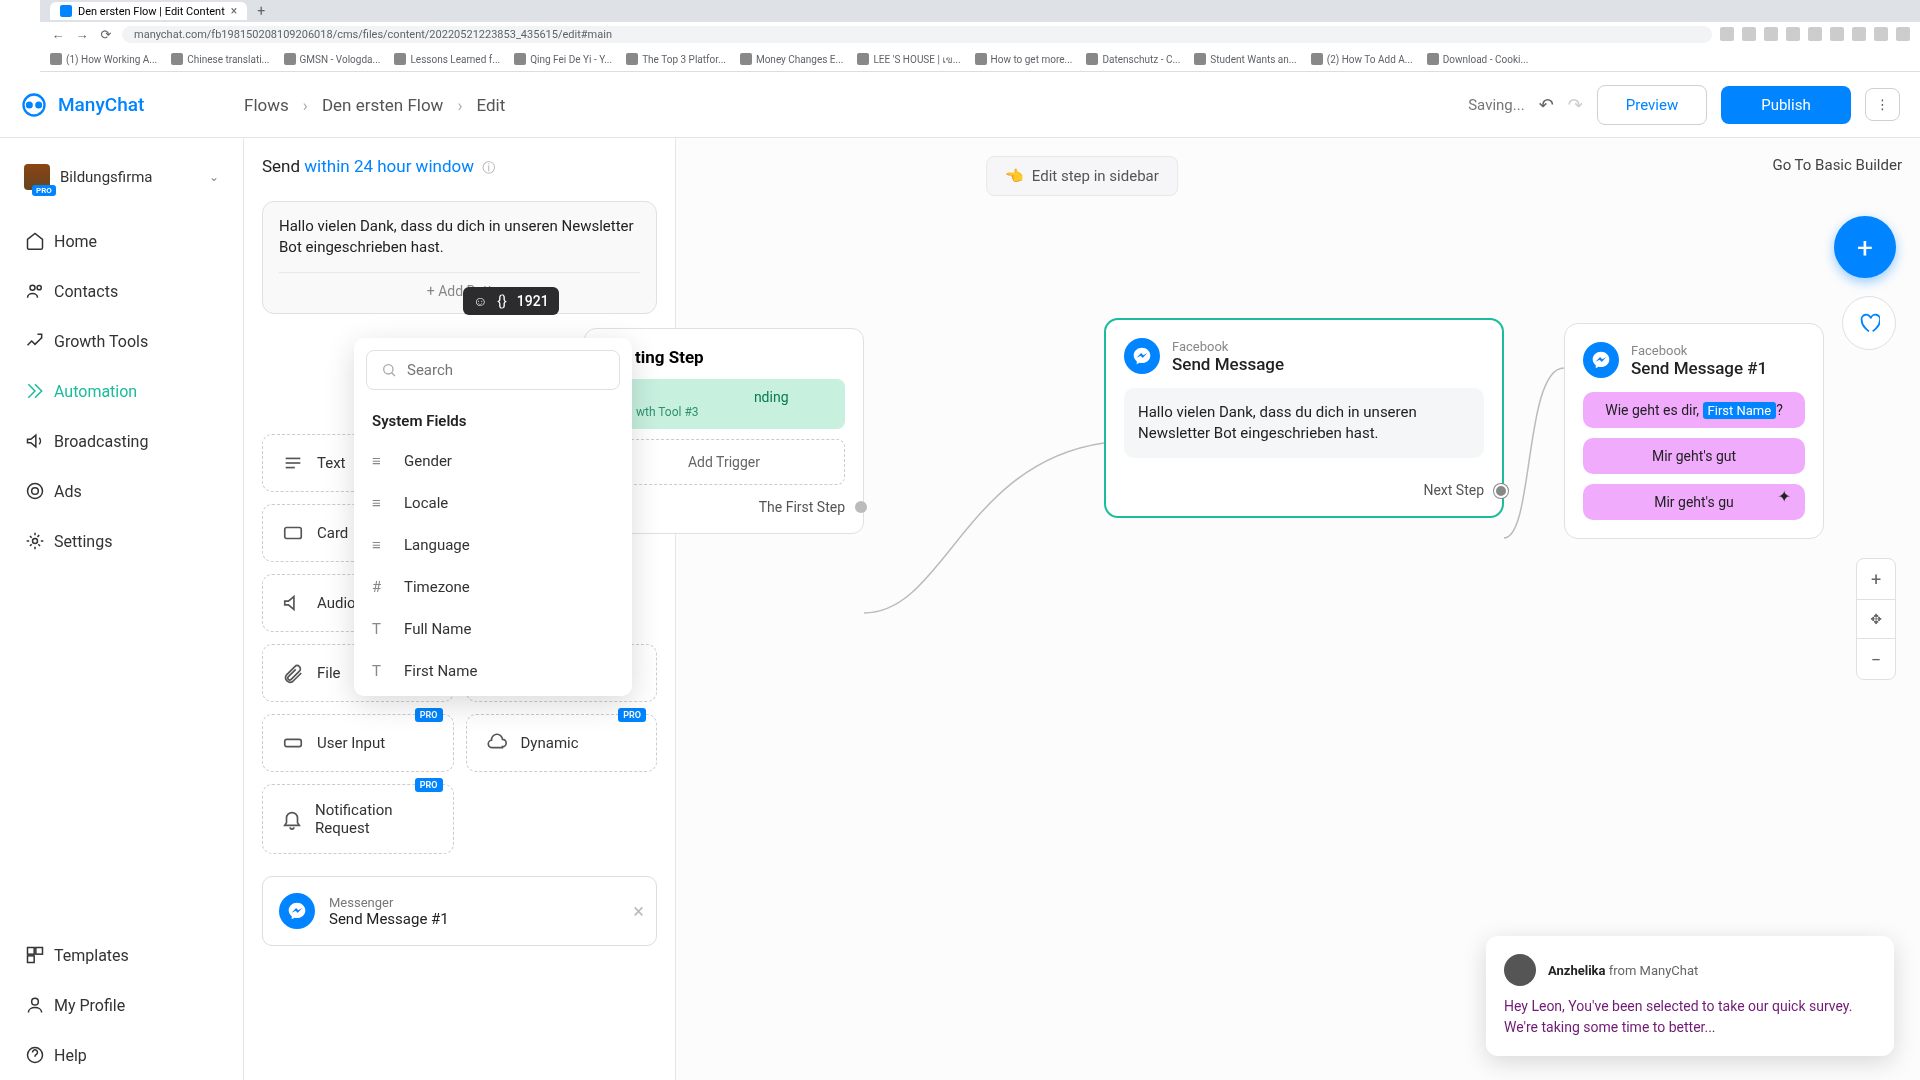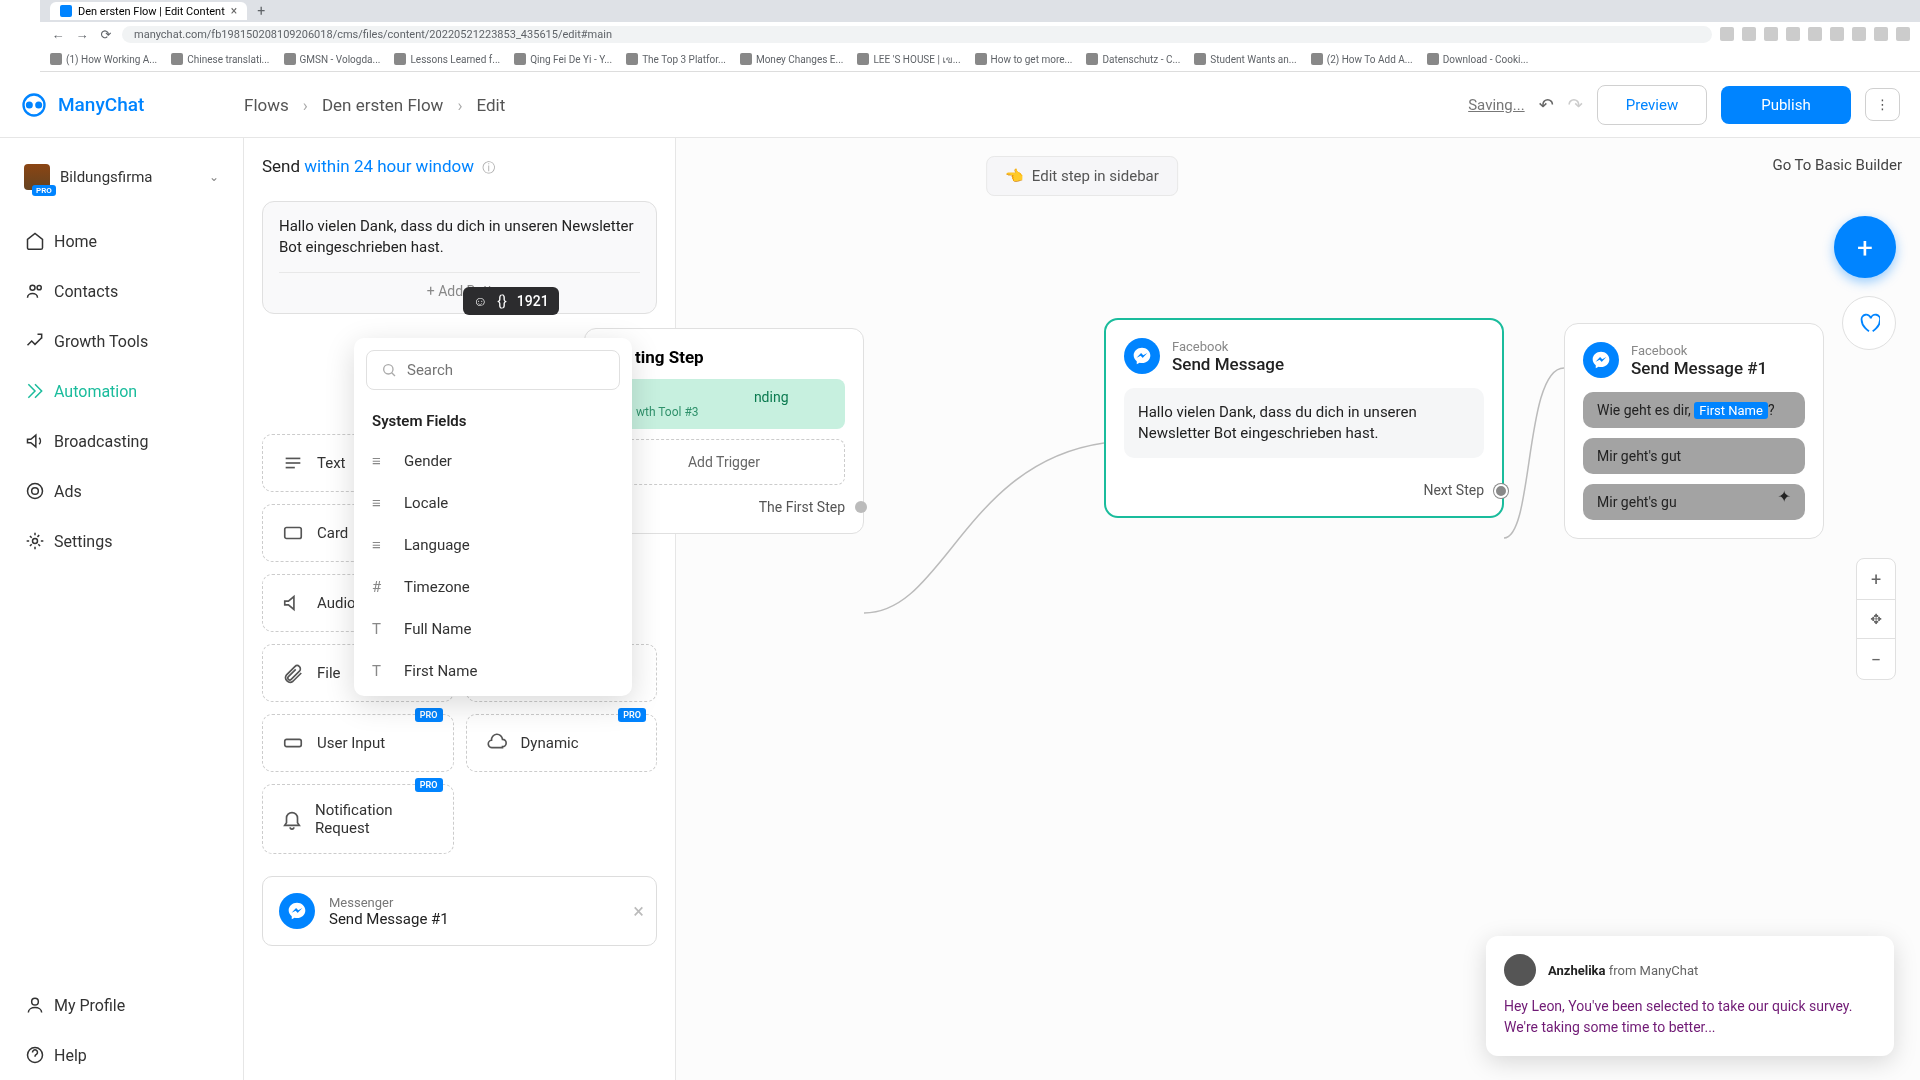--- a/index.html
+++ b/index.html
@@ -21,21 +21,21 @@
 .bookmark .bfav { width: 12px; height: 12px; background: #888; border-radius: 2px; }
 
 
 .app-header { height: 66px; border-bottom: 1px solid #e6e6e6; display: flex; align-items: center; padding: 0 20px; position: relative; }
 .logo-area { width: 224px; display: flex; align-items: center; gap: 10px; }
 .logo-icon { width: 28px; height: 28px; color: #0084ff; }
 .logo-text { font-size: 19px; color: #0084ff; font-weight: 500; }
 .breadcrumbs { display: flex; align-items: center; gap: 14px; font-size: 17px; color: #555; }
 .breadcrumbs .sep { color: #aaa; }
 .header-right { position: absolute; right: 20px; display: flex; align-items: center; gap: 14px; }
-.saving { color: #777; font-size: 15px; text-decoration: underline; }
+.saving { color: #777; font-size: 15px; }
 .undo-btn { color: #666; font-size: 18px; }
 .redo-btn { color: #ccc; font-size: 18px; }
 .btn-preview { padding: 10px 28px; border: 1px solid #d0d0d0; border-radius: 8px; color: #0084ff; font-size: 15px; background: #fff; }
 .btn-publish { padding: 10px 40px; border: none; border-radius: 8px; background: #0084ff; color: #fff; font-size: 15px; }
 .btn-menu { padding: 8px 10px; border: 1px solid #d0d0d0; border-radius: 8px; background: #fff; color: #555; }
 
 
 .sidebar { position: absolute; left: 0; top: 138px; bottom: 0; width: 244px; border-right: 1px solid #e6e6e6; background: #fff; padding-top: 10px; }
 .account-sel { margin: 10px 18px 20px; display: flex; align-items: center; gap: 10px; padding: 6px; }
 .account-img { width: 26px; height: 26px; background: linear-gradient(#8b4513, #654321); border-radius: 4px; position: relative; }
@@ -101,21 +101,21 @@
 .node-send { position: absolute; left: 860px; top: 180px; width: 400px; background: #fff; border: 2px solid #1abc9c; border-radius: 14px; padding: 18px; }
 .node-send-header { display: flex; align-items: center; gap: 12px; margin-bottom: 14px; }
 .fb-icon { width: 36px; height: 36px; border-radius: 50%; background: #0084ff; color: #fff; display: flex; align-items: center; justify-content: center; }
 .nsh-text .sub { font-size: 13px; color: #888; }
 .nsh-text .main { font-size: 17px; color: #222; font-weight: 500; }
 .node-msg { background: #f5f6f7; border-radius: 10px; padding: 14px; font-size: 15px; color: #222; line-height: 1.4; }
 .node-next { text-align: right; margin-top: 24px; font-size: 14px; color: #555; position: relative; }
 .node-next .port { width: 14px; height: 14px; background: #888; border: 2px solid #fff; box-shadow: 0 0 0 1px #888; border-radius: 50%; position: absolute; right: -24px; top: 2px; }
 
 .node-send2 { position: absolute; left: 1320px; top: 185px; width: 260px; background: #fff; border: 1px solid #e0e0e0; border-radius: 14px; padding: 18px; }
-.reply-bubble { background: #a3a3a3; border-radius: 10px; padding: 10px 14px; font-size: 14px; color: #222; margin-top: 10px; text-align: left; }
+.reply-bubble { background: #f0abfc; border-radius: 10px; padding: 10px 14px; font-size: 14px; color: #222; margin-top: 10px; text-align: center; }
 .first-name-chip { background: #0084ff; color: #fff; padding: 1px 5px; border-radius: 3px; font-size: 13px; }
 .cursor-click { position: absolute; right: 14px; bottom: 14px; font-size: 16px; }
 
 
 .survey-pop { position: absolute; right: 26px; bottom: 24px; width: 408px; background: #fff; border-radius: 12px; box-shadow: 0 6px 24px rgba(0,0,0,0.15); padding: 18px; }
 .survey-head { display: flex; align-items: center; gap: 12px; margin-bottom: 10px; }
 .survey-avatar { width: 32px; height: 32px; border-radius: 50%; background: #555; }
 .survey-from { font-size: 13px; color: #666; }
 .survey-from b { color: #222; }
 .survey-body { font-size: 14px; color: #701a75; line-height: 1.5; }
@@ -298,20 +298,30 @@
         <span class="icon">
           <svg width="20" height="20" viewBox="0 0 24 24" fill="none" stroke="currentColor" stroke-width="1.8">
             <circle cx="12" cy="12" r="3"></circle>
             <path d="M12 2v3m0 14v3m10-10h-3M5 12H2m15.07-7.07l-2.12 2.12M8.05 15.95l-2.12 2.12m12.14 0l-2.12-2.12M8.05 8.05L5.93 5.93"></path>
           </svg>
         </span>
         <span>Settings</span>
       </div>
   </div>
   <div class="sidebar-bottom">
+    <div class="nav-item">
+        <span class="icon">
+          <svg width="20" height="20" viewBox="0 0 24 24" fill="none" stroke="currentColor" stroke-width="1.8">
+            <rect x="3" y="3" width="8" height="8"></rect>
+            <rect x="13" y="3" width="8" height="8"></rect>
+            <rect x="3" y="13" width="8" height="8"></rect>
+          </svg>
+        </span>
+        <span>Templates</span>
+      </div>
     <div class="nav-item">
         <span class="icon">
           <svg width="20" height="20" viewBox="0 0 24 24" fill="none" stroke="currentColor" stroke-width="1.8">
             <circle cx="12" cy="8" r="4"></circle>
             <path d="M4 21c0-4 4-6 8-6s8 2 8 6"></path>
           </svg>
         </span>
         <span>My Profile</span>
       </div>
     <div class="nav-item">

